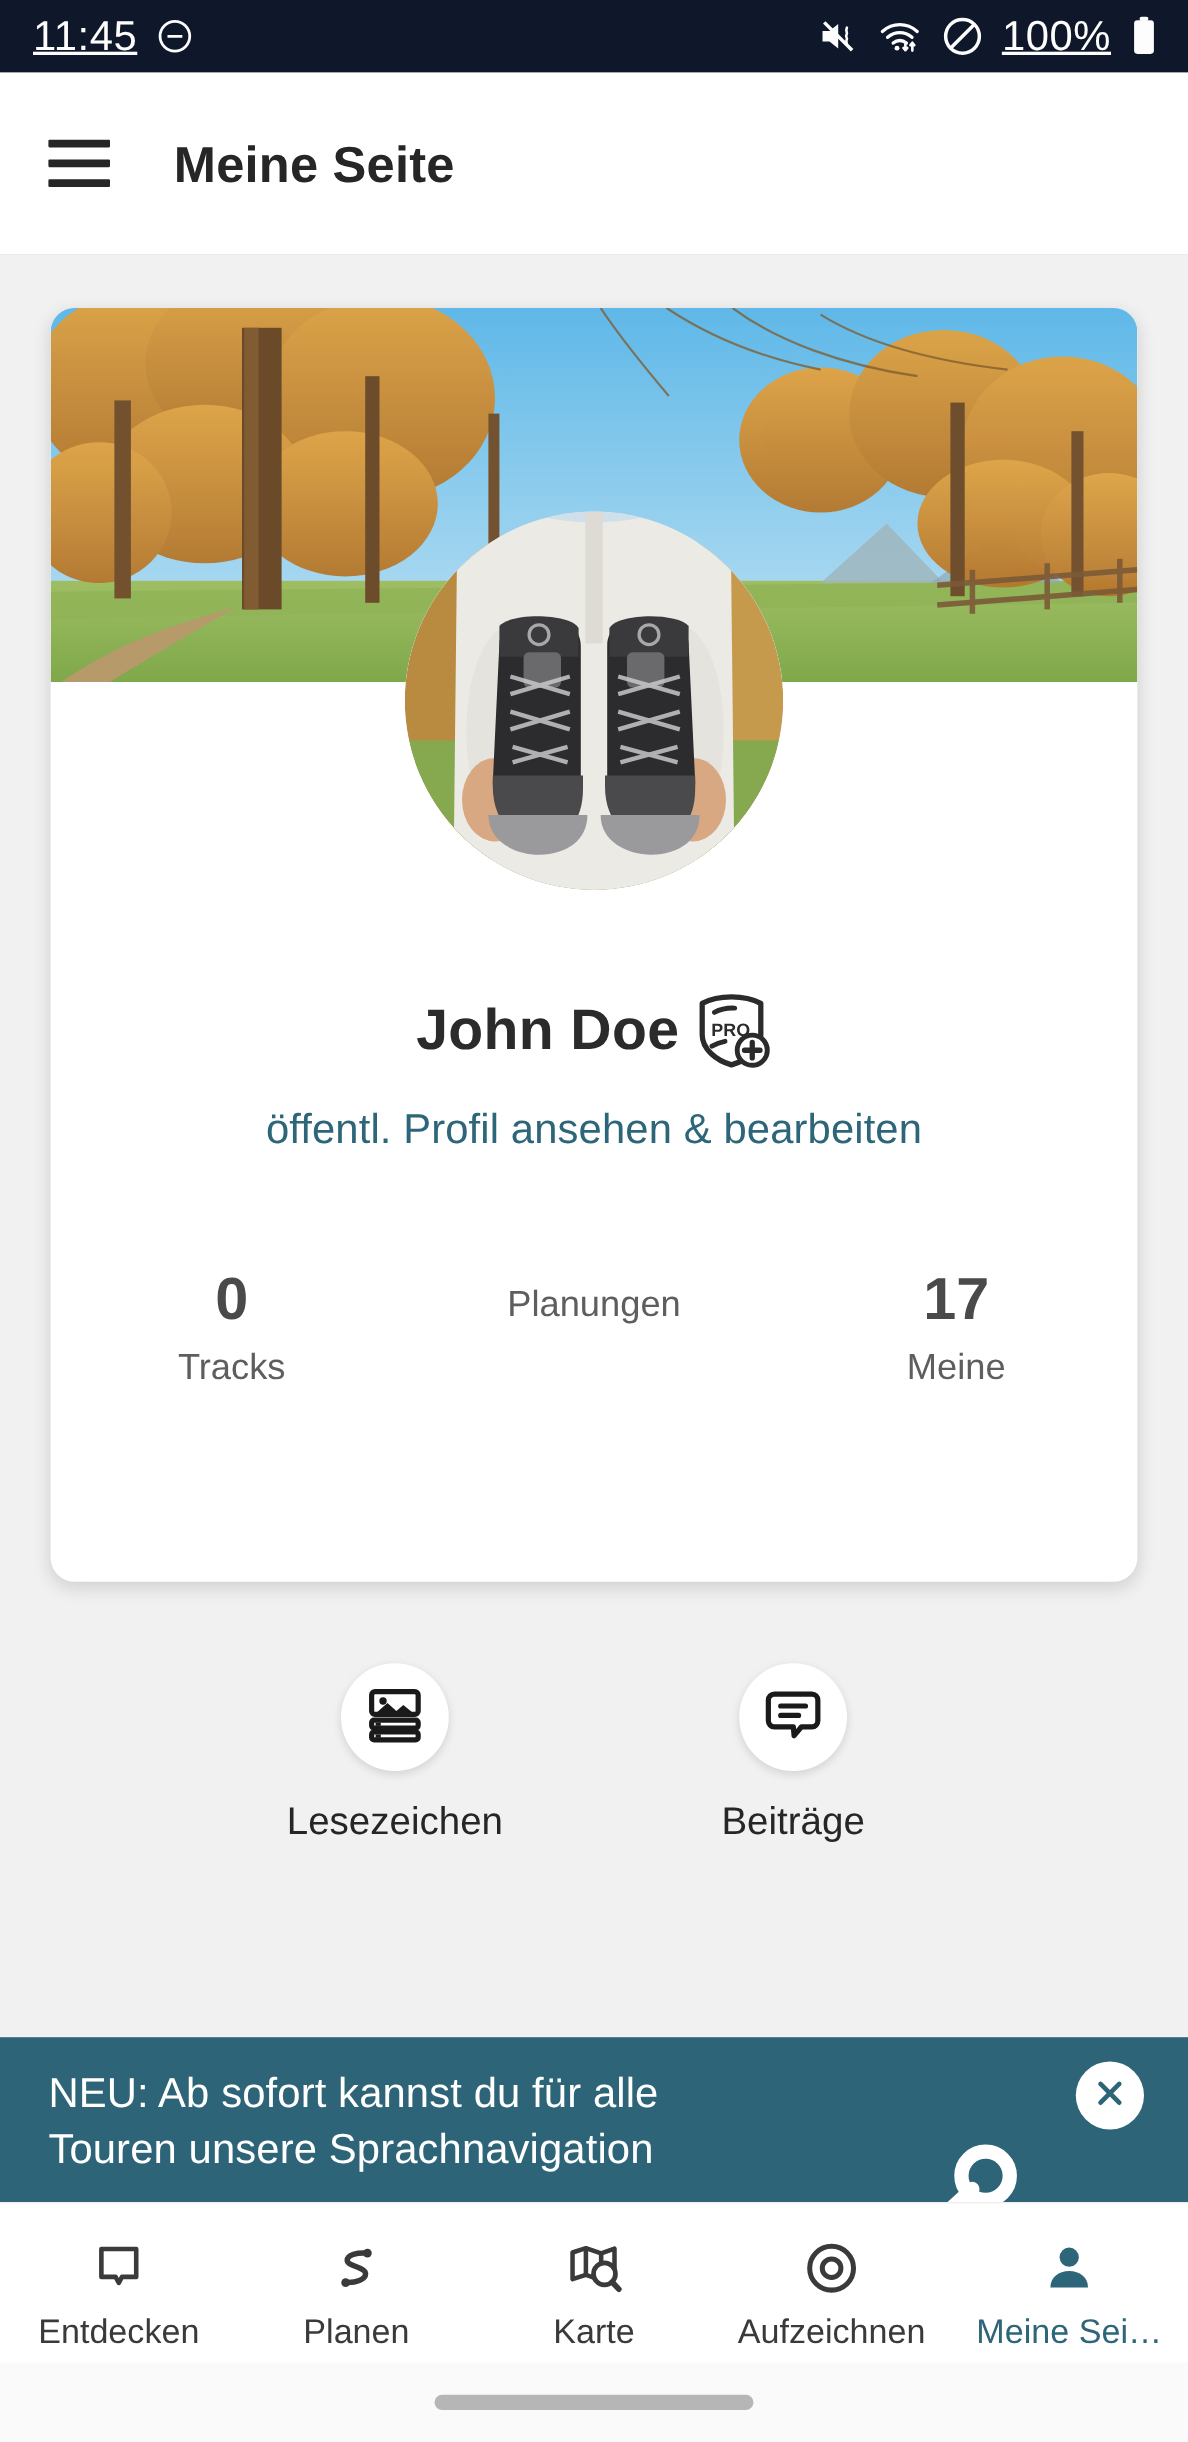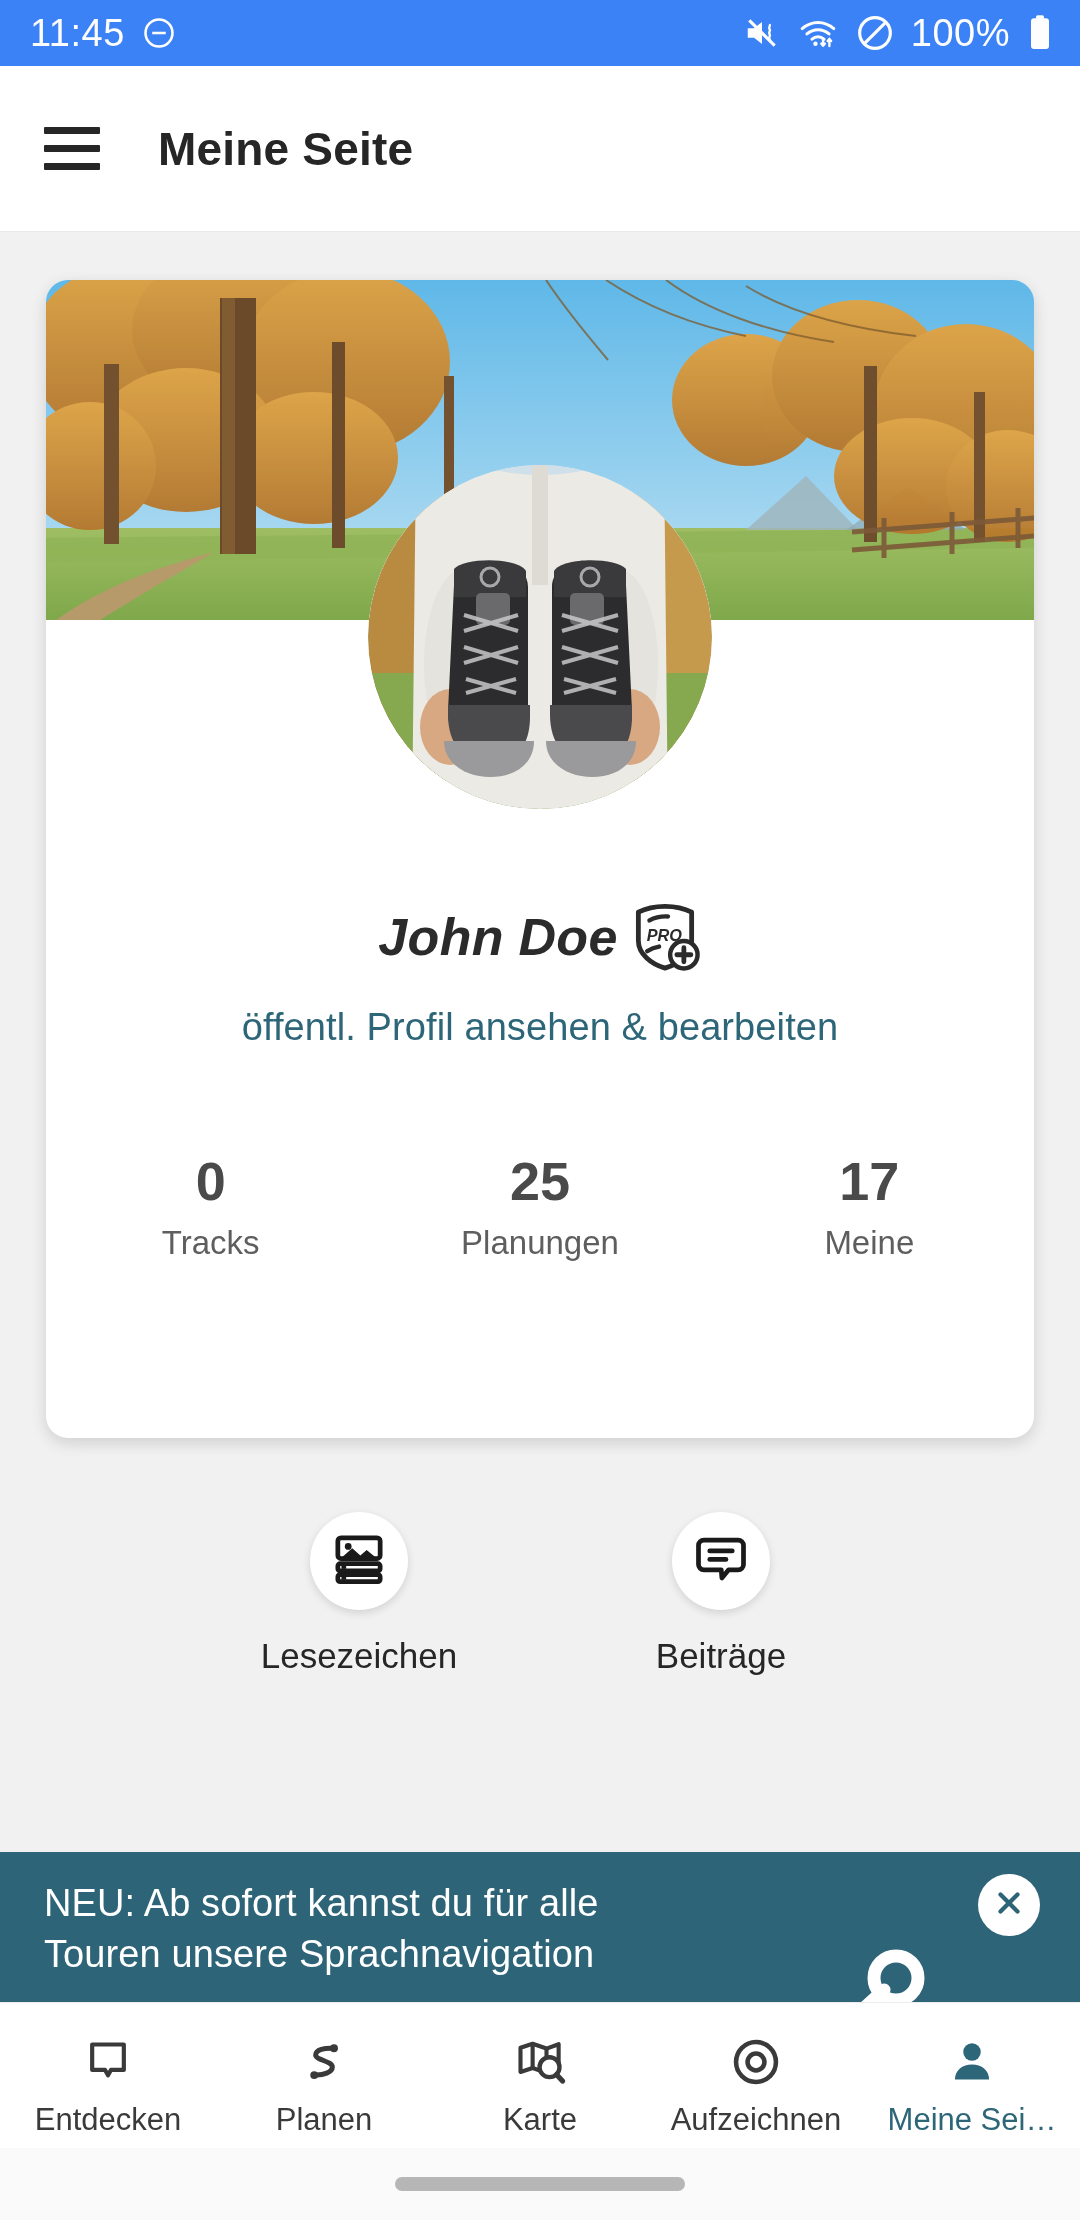--- a/index.html
+++ b/index.html
@@ -6,22 +6,22 @@
   html,body { width:1080px; height:2220px; }
   body {
     font-family:"Liberation Sans", sans-serif;
     background:#f1f1f1;
     overflow:hidden;
     position:relative;
   }
 
   
   .statusbar{
-    height:66px; background:#3b82f6; display:flex; align-items:center;
-    padding:0 26px 0 30px; color:#ffffff;
+    height:66px; background:#0f172a; display:flex; align-items:center;
+    padding:0 26px 0 30px; color:#ffffff;text-decoration:underline;
   }
   .sb-time{ font-size:38px; letter-spacing:.5px; color:#fdfdfd; }
   .sb-dnd-left{ margin-left:16px; display:flex; align-items:center; }
   .sb-right{ margin-left:auto; display:flex; align-items:center; gap:16px; }
   .sb-pct{ font-size:38px; color:#fdfdfd; letter-spacing:.5px; }
   .sb-ico{ display:flex; align-items:center; }
 
   
   .appbar{
     height:166px; background:#ffffff; display:flex; align-items:center;
@@ -48,21 +48,21 @@
 
   .avatar{
     position:absolute; left:50%; transform:translateX(-50%); top:185px;
     width:344px; height:344px; border-radius:50%; overflow:hidden;
     background:#e9e9e7; z-index:4;
   }
   .avatar svg{ display:block; width:100%; height:100%; }
 
   .name-row{
     position:absolute; top:620px; left:0; width:100%;
-    display:flex; align-items:center; justify-content:center; gap:10px;font-style:italic;
+    display:flex; align-items:center; justify-content:center; gap:10px;
   }
   .name-text{ font-size:52px; font-weight:bold; color:#2b2b2b; letter-spacing:.3px; }
   .pro-badge{ width:74px; height:74px; display:block; }
 
   .profile-link{
     position:absolute; top:726px; left:0; width:100%; text-align:center;
     font-size:38px; color:#2d6679; letter-spacing:.1px; cursor:pointer;
   }
 
   .stats{
@@ -321,21 +321,20 @@
     </div>
 
     <div class="profile-link">öffentl. Profil ansehen &amp; bearbeiten</div>
 
     <div class="stats">
       <div class="stat">
         <div class="stat-value">0</div>
         <div class="stat-label">Tracks</div>
       </div>
       <div class="stat">
-        <div class="stat-value">25</div>
         <div class="stat-label">Planungen</div>
       </div>
       <div class="stat">
         <div class="stat-value">17</div>
         <div class="stat-label">Meine</div>
       </div>
     </div>
   </div>
 
   <div class="quick">

